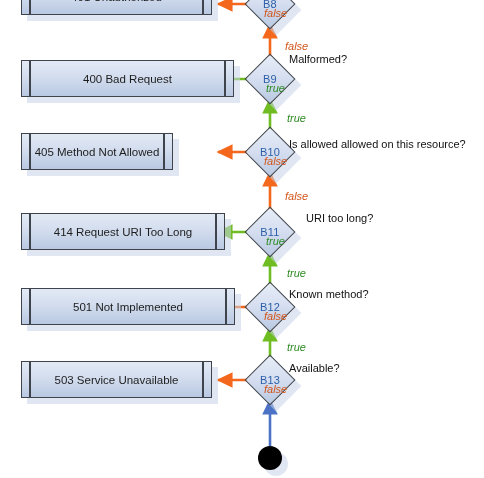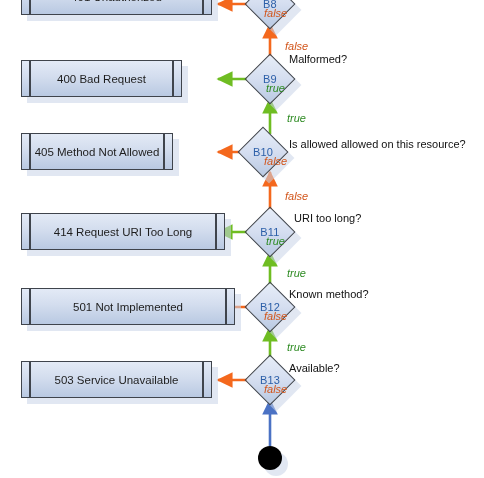--- a/index.html
+++ b/index.html
@@ -179,21 +179,21 @@
 
     <line x1="270" y1="446" x2="270" y2="400" stroke="#4b72c4" stroke-width="2.6" marker-end="url(#arrow-blue)"></line>
   </svg>
 
   <div class="node-box" style="left:21px; top:-22px; width:191px; height:37px;">
     <span class="bar-left"></span>
     <span class="bar-right"></span>
     <span class="box-label">401 Unauthorized</span>
   </div>
 
-  <div class="node-box" style="left:21px; top:60px; width:161px; height:37px;">
+  <div class="node-box" style="left:21px; top:60px; width:213px; height:37px;">
     <span class="bar-left"></span>
     <span class="bar-right"></span>
     <span class="box-label">400 Bad Request</span>
   </div>
 
   <div class="node-box" style="left:21px; top:133px; width:152px; height:37px;">
     <span class="bar-left"></span>
     <span class="bar-right"></span>
     <span class="box-label">405 Method Not Allowed</span>
   </div>
@@ -221,21 +221,21 @@
     <span class="dia-shape"></span>
     <span class="dia-label">B8</span>
   </div>
 
   <div class="node-diamond" style="left:252px; top:61px;">
     <span class="dia-shadow"></span>
     <span class="dia-shape"></span>
     <span class="dia-label">B9</span>
   </div>
 
-  <div class="node-diamond" style="left:245px; top:134px;">
+  <div class="node-diamond" style="left:252px; top:134px;">
     <span class="dia-shadow"></span>
     <span class="dia-shape"></span>
     <span class="dia-label">B10</span>
   </div>
 
   <div class="node-diamond" style="left:252px; top:214px;text-align:center;">
     <span class="dia-shadow"></span>
     <span class="dia-shape"></span>
     <span class="dia-label">B11</span>
   </div>
@@ -249,21 +249,21 @@
   <div class="node-diamond" style="left:252px; top:362px;">
     <span class="dia-shadow"></span>
     <span class="dia-shape"></span>
     <span class="dia-label">B13</span>
   </div>
 
   <div class="question-text" style="left:289px; top:53px;">Malformed?</div>
 
   <div class="question-text" style="left:289px; top:138px;">Is allowed allowed on this resource?</div>
 
-  <div class="question-text" style="left:294px; top:212px;">URI too long?</div>
+  <div class="question-text" style="left:306px; top:212px;">URI too long?</div>
 
   <div class="question-text" style="left:289px; top:288px;">Known method?</div>
 
   <div class="question-text" style="left:289px; top:362px;">Available?</div>
 
   <div class="edge-label lbl-false" style="left:224px; top:7px;">false</div>
 
   <div class="edge-label lbl-false" style="left:245px; top:40px;">false</div>
 
   <div class="edge-label lbl-true" style="left:226px; top:82px;">true</div>

